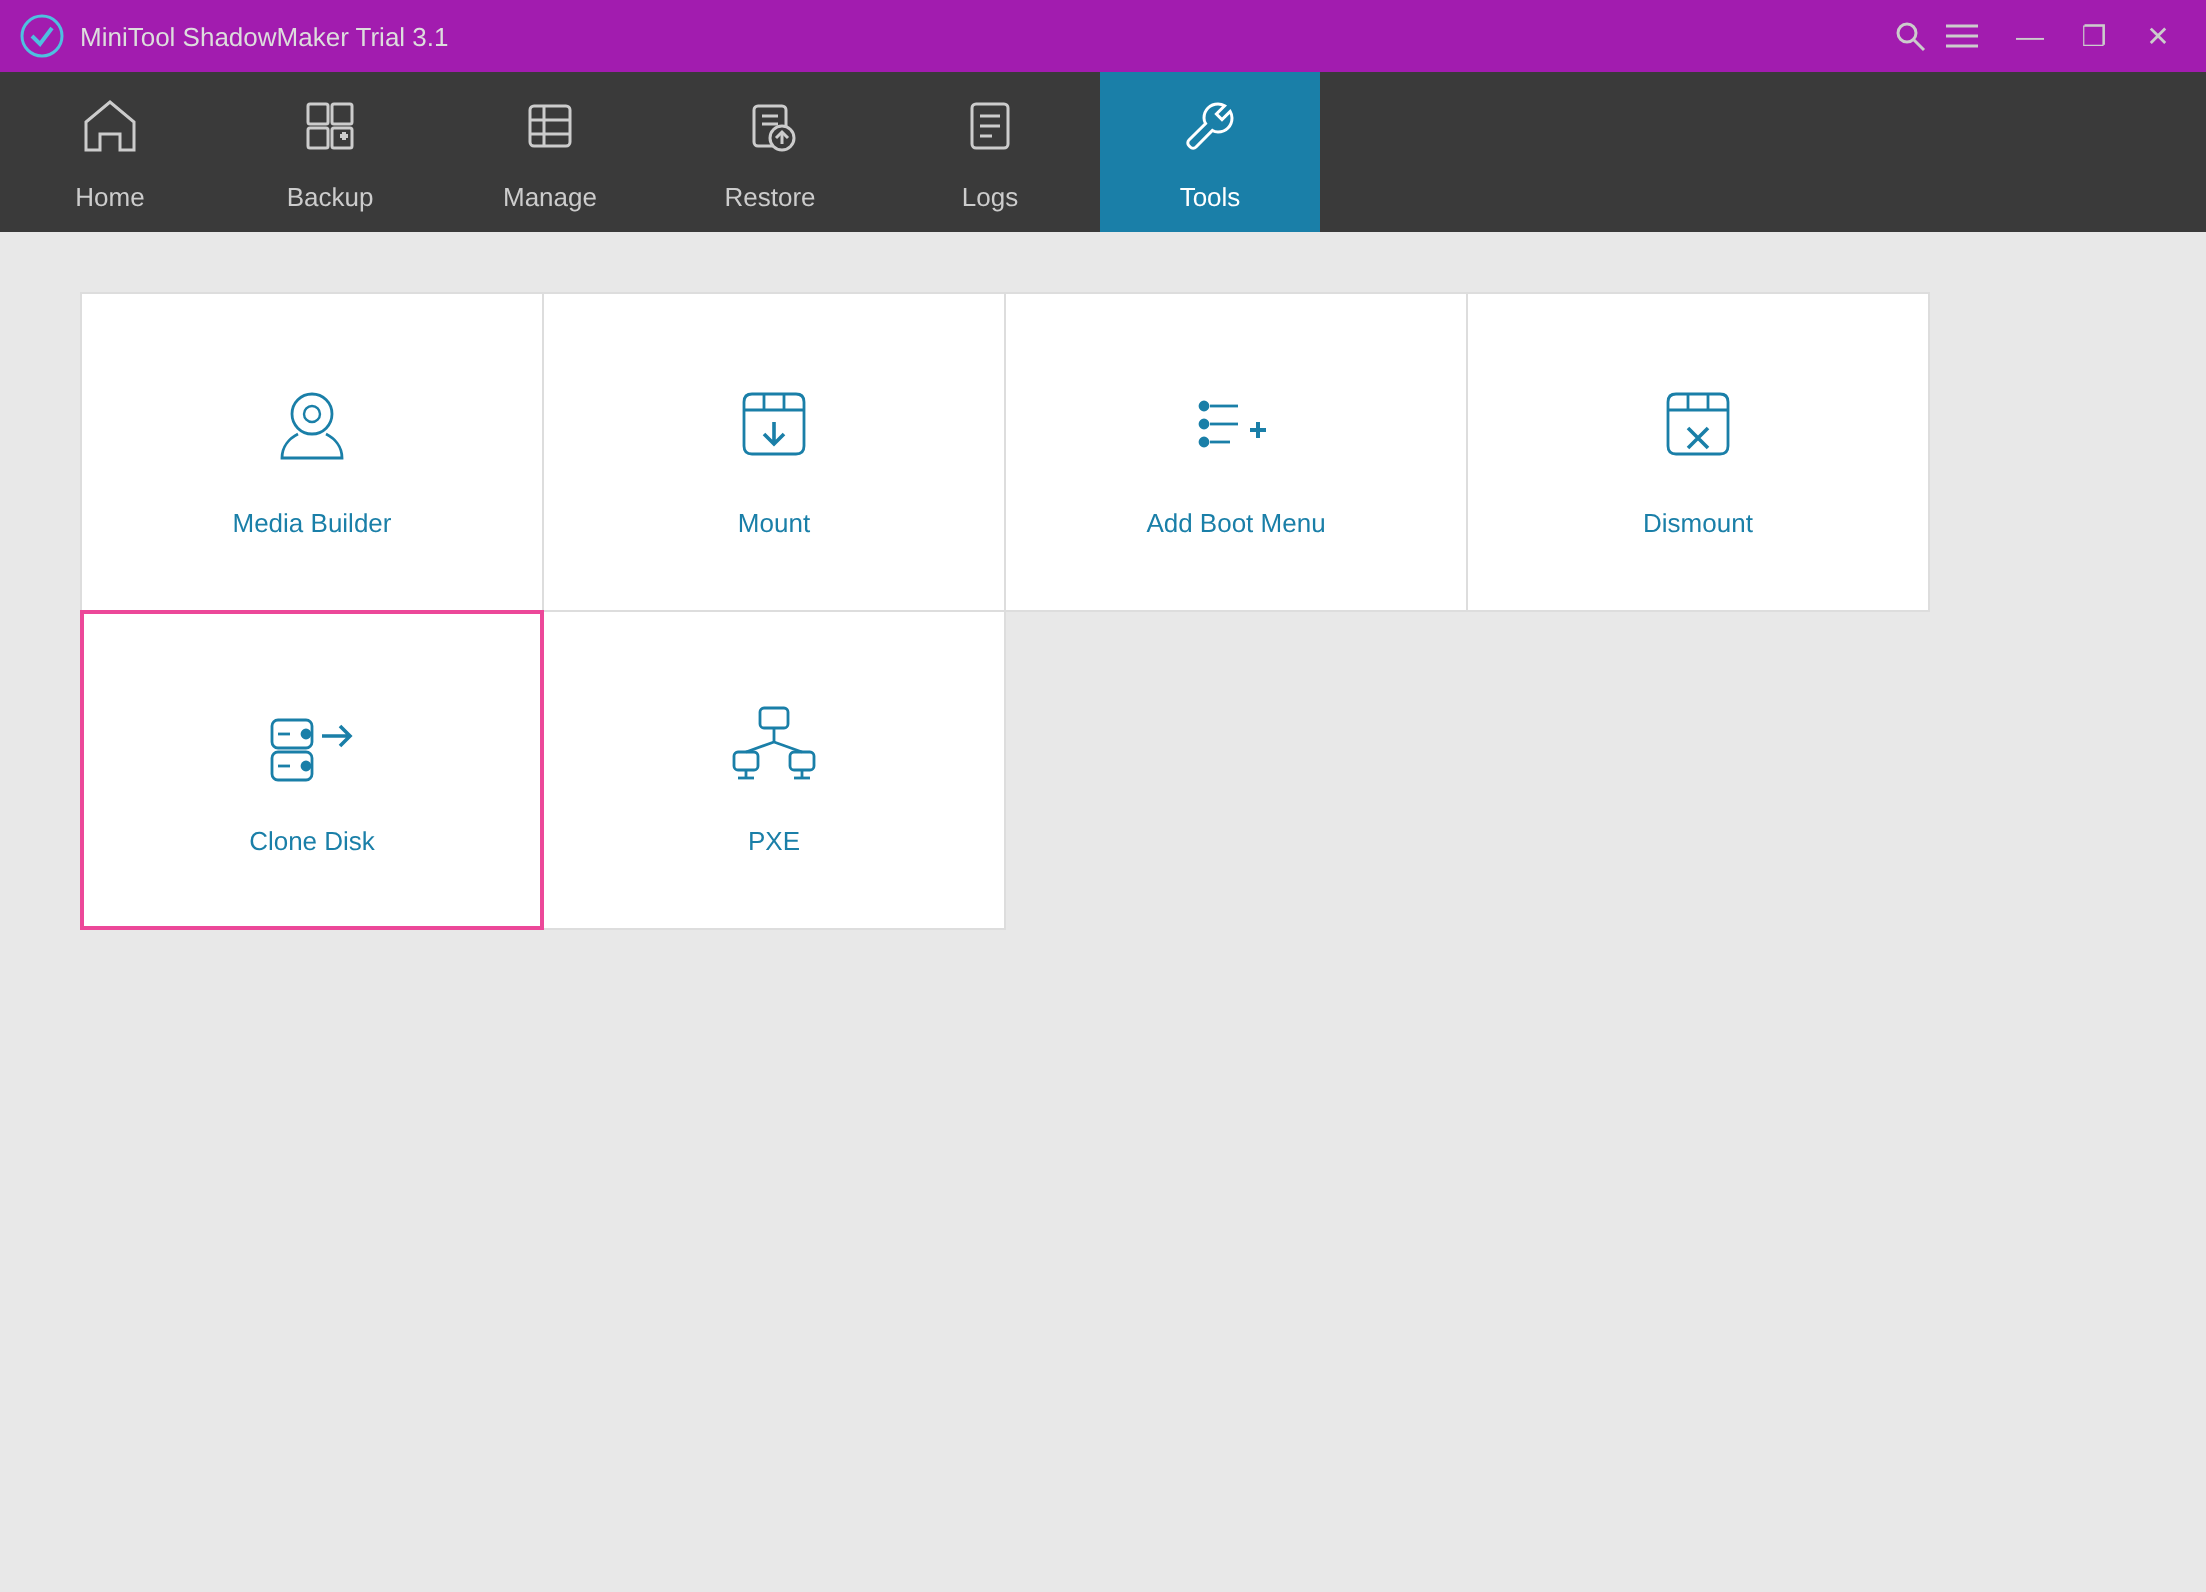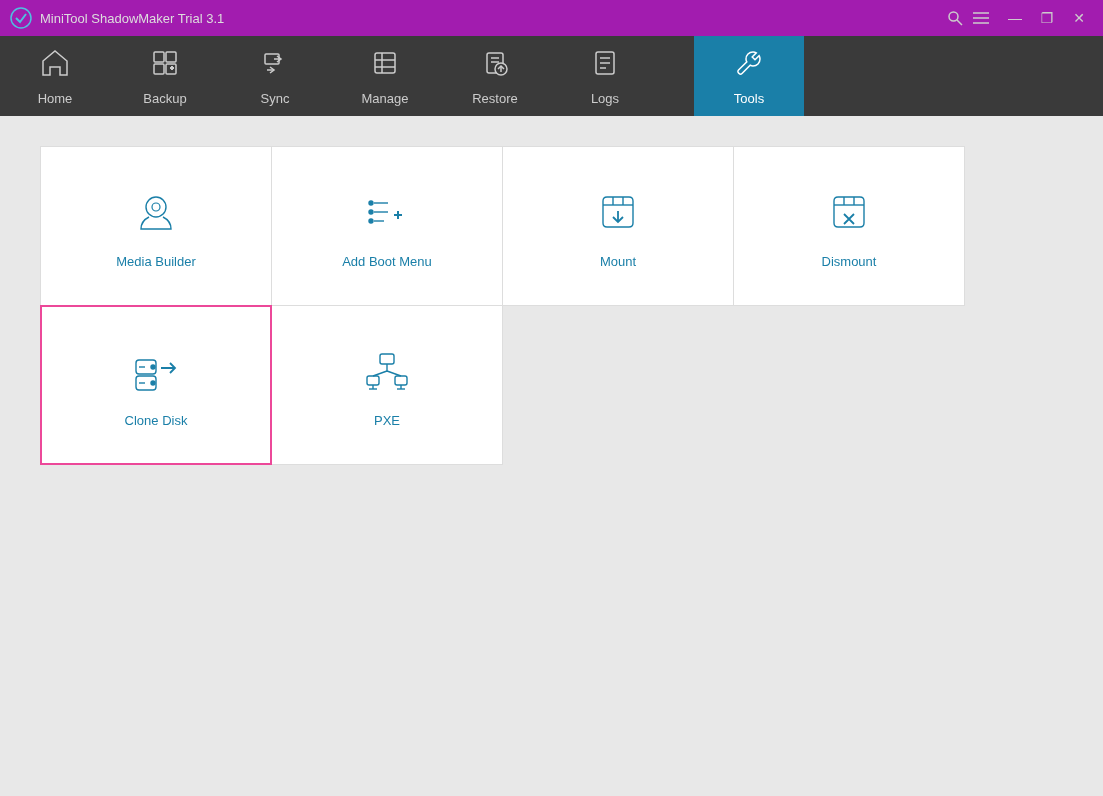--- a/index.html
+++ b/index.html
@@ -83,21 +83,20 @@
       width: 110px;
       color: #ccc;
       cursor: pointer;
       gap: 12px;
       font-size: 13px;
       transition: background 0.15s;
     }
     .nav-item.active {
       background: #1a7fa8;
       color: #fff;
-      margin-left: 34px;
     }
     .nav-icon {
       width: 32px;
       height: 32px;
       display: flex;
       align-items: center;
       justify-content: center;
     }
     .nav-icon svg {
       width: 30px;
@@ -214,32 +213,20 @@
         <rect x="4" y="4" width="10" height="10" rx="1"></rect>
         <rect x="16" y="4" width="10" height="10" rx="1"></rect>
         <rect x="4" y="16" width="10" height="10" rx="1"></rect>
         <rect x="16" y="16" width="10" height="10" rx="1"></rect>
         <path d="M20 20 L24 20 M22 18 L22 22" stroke-width="2"></path>
       </svg>
     </div>
     <span>Backup</span>
   </div>
 
-  <div class="nav-item">
-    <div class="nav-icon">
-      <svg viewBox="0 0 30 30">
-        <rect x="5" y="6" width="14" height="10" rx="1"></rect>
-        <path d="M14 11 L20 11"></path>
-        <path d="M17 8 L21 11 L17 14"></path>
-        <path d="M7 22 L13 22"></path>
-        <path d="M10 25 L14 22 L10 19"></path>
-      </svg>
-    </div>
-    <span>Sync</span>
-  </div>
 
   <div class="nav-item">
     <div class="nav-icon">
       <svg viewBox="0 0 30 30">
         <rect x="5" y="5" width="20" height="20" rx="2"></rect>
         <line x1="5" y1="12" x2="25" y2="12"></line>
         <line x1="5" y1="19" x2="25" y2="19"></line>
         <line x1="12" y1="5" x2="12" y2="25"></line>
       </svg>
     </div>
@@ -289,20 +276,33 @@
 
       <div class="tool-card">
         <div class="tool-icon">
           <svg viewBox="0 0 50 50">
             <circle cx="25" cy="20" r="10"></circle>
             <circle cx="25" cy="20" r="4" stroke-width="1.2"></circle>
             <path d="M18 30 C14 32 10 36 10 42 L40 42 C40 36 36 32 32 30" stroke-width="1.4"></path>
           </svg>
         </div>
         <span class="tool-card-label">Media Builder</span>
+      </div>
+
+      <div class="tool-card">
+        <div class="tool-icon">
+          <svg viewBox="0 0 50 50">
+            <path d="M10 14 Q10 10 14 10 L36 10 Q40 10 40 14 L40 36 Q40 40 36 40 L14 40 Q10 40 10 36 Z"></path>
+            <path d="M10 18 L40 18"></path>
+            <path d="M20 10 L20 18"></path>
+            <path d="M30 10 L30 18"></path>
+            <path d="M25 24 L25 34 M20 30 L25 35 L30 30" stroke-width="1.8"></path>
+          </svg>
+        </div>
+        <span class="tool-card-label">Mount</span>
       </div>
 
       <div class="tool-card">
         <div class="tool-icon">
           <svg viewBox="0 0 50 50">
             <line x1="12" y1="16" x2="26" y2="16"></line>
             <circle cx="9" cy="16" r="2" fill="#1a7fa8"></circle>
             <line x1="12" y1="25" x2="26" y2="25"></line>
             <circle cx="9" cy="25" r="2" fill="#1a7fa8"></circle>
             <line x1="12" y1="34" x2="22" y2="34"></line>
@@ -314,33 +314,20 @@
         <span class="tool-card-label">Add Boot Menu</span>
       </div>
 
       <div class="tool-card">
         <div class="tool-icon">
           <svg viewBox="0 0 50 50">
             <path d="M10 14 Q10 10 14 10 L36 10 Q40 10 40 14 L40 36 Q40 40 36 40 L14 40 Q10 40 10 36 Z"></path>
             <path d="M10 18 L40 18"></path>
             <path d="M20 10 L20 18"></path>
             <path d="M30 10 L30 18"></path>
-            <path d="M25 24 L25 34 M20 30 L25 35 L30 30" stroke-width="1.8"></path>
-          </svg>
-        </div>
-        <span class="tool-card-label">Mount</span>
-      </div>
-
-      <div class="tool-card">
-        <div class="tool-icon">
-          <svg viewBox="0 0 50 50">
-            <path d="M10 14 Q10 10 14 10 L36 10 Q40 10 40 14 L40 36 Q40 40 36 40 L14 40 Q10 40 10 36 Z"></path>
-            <path d="M10 18 L40 18"></path>
-            <path d="M20 10 L20 18"></path>
-            <path d="M30 10 L30 18"></path>
             <path d="M20 27 L30 37 M30 27 L20 37" stroke-width="1.8"></path>
           </svg>
         </div>
         <span class="tool-card-label">Dismount</span>
       </div>
 
     </div>
 
     <div class="tools-row">
 

